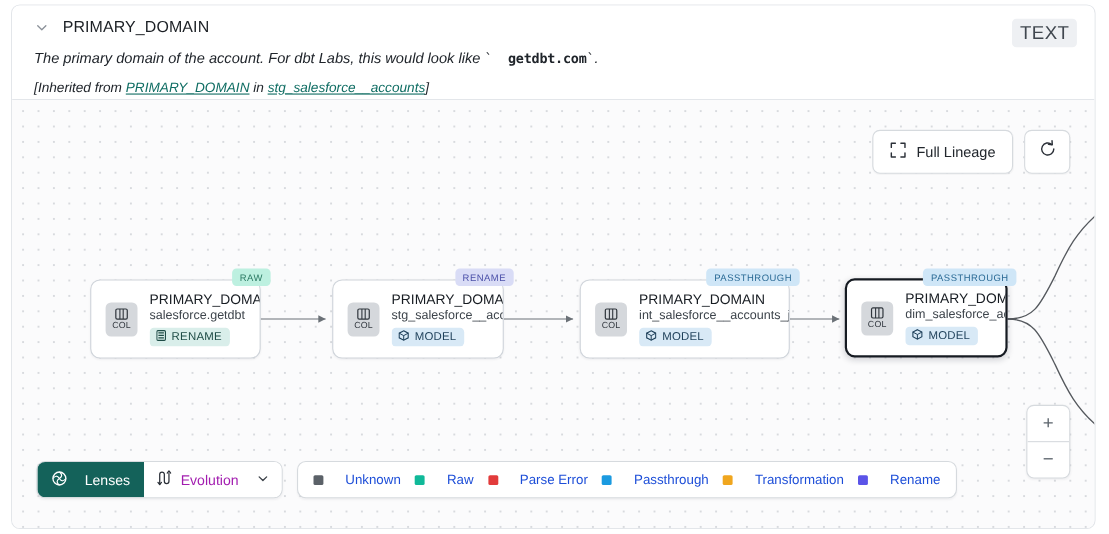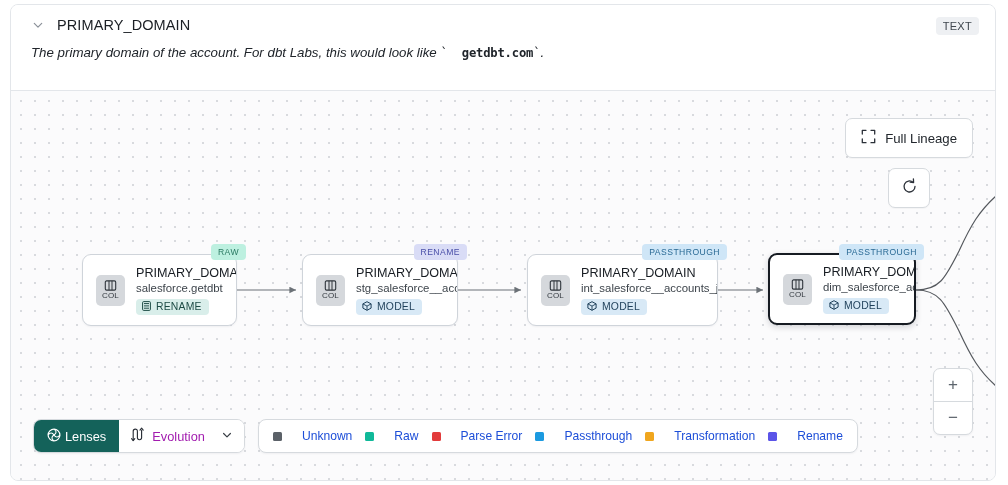--- a/index.html
+++ b/index.html
@@ -58,21 +58,21 @@
     font-size: 14.5px;
     color: #1b1f24;
     letter-spacing: .1px;
   }
   .type-badge {
     position: absolute;
     right: 16px;
     top: 12px;
     background: #eef0f3;
     color: #40474f;
-    font-size: 11px;
+    font-size: 17px;
     letter-spacing: .3px;
     padding: 3px 7px 3px 7px;
     border-radius: 4px;
   }
   .desc {
     position: absolute;
     left: 20px;
     top: 40px;
     font-size: 13.3px;
     font-style: italic;
@@ -116,21 +116,20 @@
   .edges { position:absolute; inset:0; pointer-events:none; }
 
   
   .tr-controls {
     position: absolute;
     right: 22px;
     top: 27px;
     display: flex;
     gap: 10px;
     align-items: center;
-    flex-direction: column;
   }
   .btn-full {
     display: flex;
     align-items: center;
     gap: 9px;
     height: 38px;
     padding: 0 15px;
     background: #ffffff;
     border: 1px solid #d6dade;
     border-radius: 7px;
@@ -250,21 +249,21 @@
     border: 1px solid #d6dade;
     background: #fff;
     box-shadow: 0 1px 2px rgba(16,24,40,.05);
     height: 32px;
   }
   .lens-btn {
     background: #14625a;
     color: #ffffff;
     display: flex;
     align-items: center;
-    gap: 4px;
+    gap: 16px;
     padding: 0 13px;
     font-size: 12.8px;
     cursor: pointer;
   }
   .evo-btn {
     background: #ffffff;
     color: #a21caf;
     display: flex;
     align-items: center;
     gap: 8px;
@@ -324,20 +323,23 @@
         </span>
         <span class="col-title">PRIMARY_DOMAIN</span>
       </div>
 
       <div class="type-badge">TEXT</div>
 
       <div class="desc">
         <span>The primary domain of the account. For dbt Labs, this would look like </span><span class="tick">`</span><span class="code">getdbt.com</span><span class="tick">`</span><span>.</span>
       </div>
 
+      <div class="inherit">
+        <span>[Inherited from </span><a href="#">PRIMARY_DOMAIN</a><span> in </span><a href="#">stg_salesforce__accounts</a><span>]</span>
+      </div>
     </div>
 
     <div class="canvas">
 
       <svg class="edges" width="986" height="390">
         <defs>
           <marker id="arw" markerWidth="7" markerHeight="7" refX="6" refY="3" orient="auto">
             <path d="M0,0 L6,3 L0,6 z" fill="#6b7177"></path>
           </marker>
         </defs>

